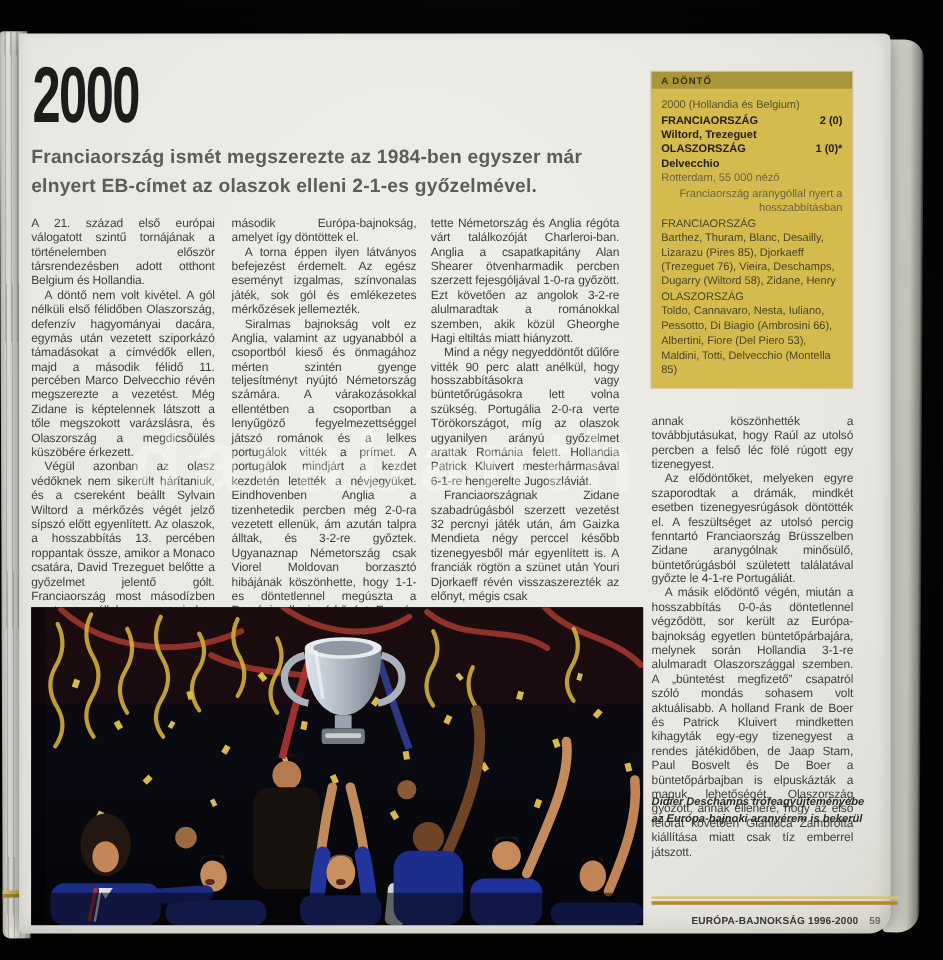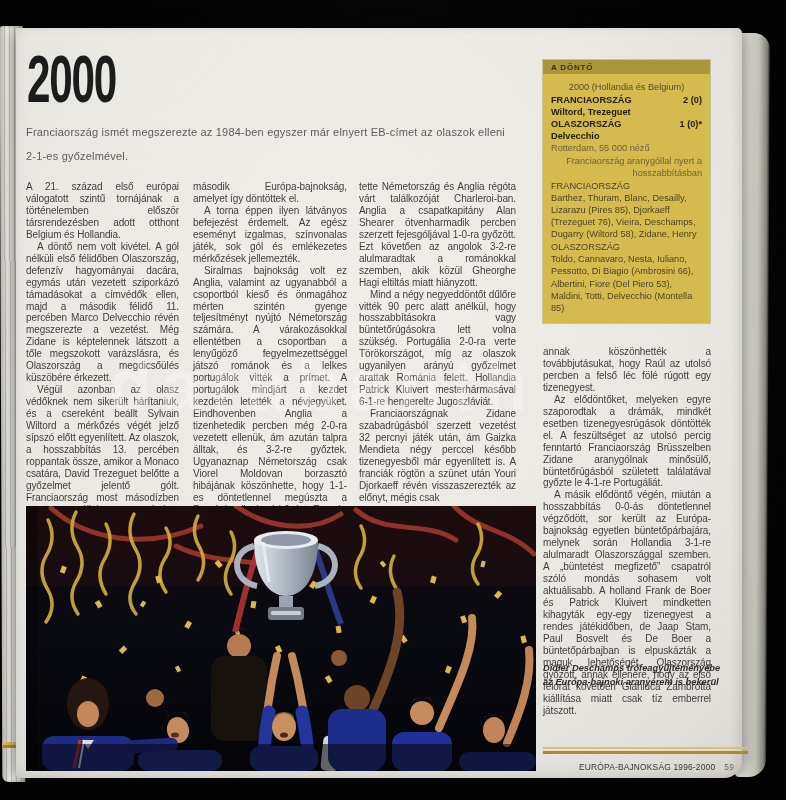--- a/index.html
+++ b/index.html
@@ -42,58 +42,58 @@
     box-shadow:0 0 18px rgba(0,0,0,.55), inset 0 -6px 14px rgba(0,0,0,.07), inset -4px 0 10px rgba(0,0,0,.05);
   }
 
   .year{
     position:absolute;left:11px;top:20px;margin:0;
     font-size:66px;line-height:62px;font-weight:bold;color:#1c1c1c;
     letter-spacing:-2px;transform:scaleX(.64);transform-origin:left top;white-space:nowrap;
   }
   .subtitle{
     position:absolute;left:10px;top:92px;width:484px;
-    font-size:11px;line-height:24px;font-weight:normal;color:#5d5c5a;letter-spacing:.2px;
+    font-size:16px;line-height:24px;font-weight:bold;color:#5d5c5a;letter-spacing:.2px;
   }
 
   .col{position:absolute;}
   .col p{
     margin:0;font-size:10px;line-height:11.95px;color:#403f3d;
     text-align:justify;letter-spacing:-.1px;
   }
   .col p.ind{text-indent:11px;}
 
   
   .final-box{
     position:absolute;left:527px;top:32px;width:167px;
     background:#d5ba4e;box-shadow:0 0 0 1px rgba(160,135,50,.4);
   }
   .fb-header{
     background:#a89638;color:#3a3214;font-size:8px;font-weight:bold;
     letter-spacing:.8px;padding:3px 8px 2px;
   }
   .fb-body{padding:7px 8px 9px;font-size:9.2px;line-height:12.1px;color:#564f2c;}
-  .fb-edition{margin-bottom:1px;text-align:center;}
+  .fb-edition{margin-bottom:1px;}
   .fb-row{display:flex;justify-content:space-between;font-weight:bold;color:#201d14;}
   .fb-scorers{font-weight:bold;color:#201d14;}
   .fb-venue{color:#6b6240;}
   .fb-note{text-align:right;color:#6b6240;}
   .fb-team{margin-top:1px;color:#4b4526;}
   .fb-players{color:#4b4526;}
 
   
   .caption{
     position:absolute;left:527px;top:633px;width:185px;
     font-size:9.3px;line-height:14px;font-weight:bold;color:#2e2d2a;font-style:italic;
   }
   .gold-rule{position:absolute;left:527px;top:719px;width:205px;}
   .gold-rule .t{height:2px;background:#d9c06a;}
   .gold-rule .b{height:3px;background:#ad8a30;margin-top:2px;}
   .footer{
-    position:absolute;right:8px;top:734px;font-size:8.4px;font-weight:normal;
+    position:absolute;right:8px;top:734px;font-size:8.4px;font-weight:bold;
     color:#3a352e;letter-spacing:.2px;
   }
   .footer .pageno{color:#6f6a60;margin-left:9px;}
 
   
   .photo{
     position:absolute;left:10px;top:478px;width:510px;height:265px;
     overflow:hidden;background:#05060a;
   }
   .photo svg{display:block;}

